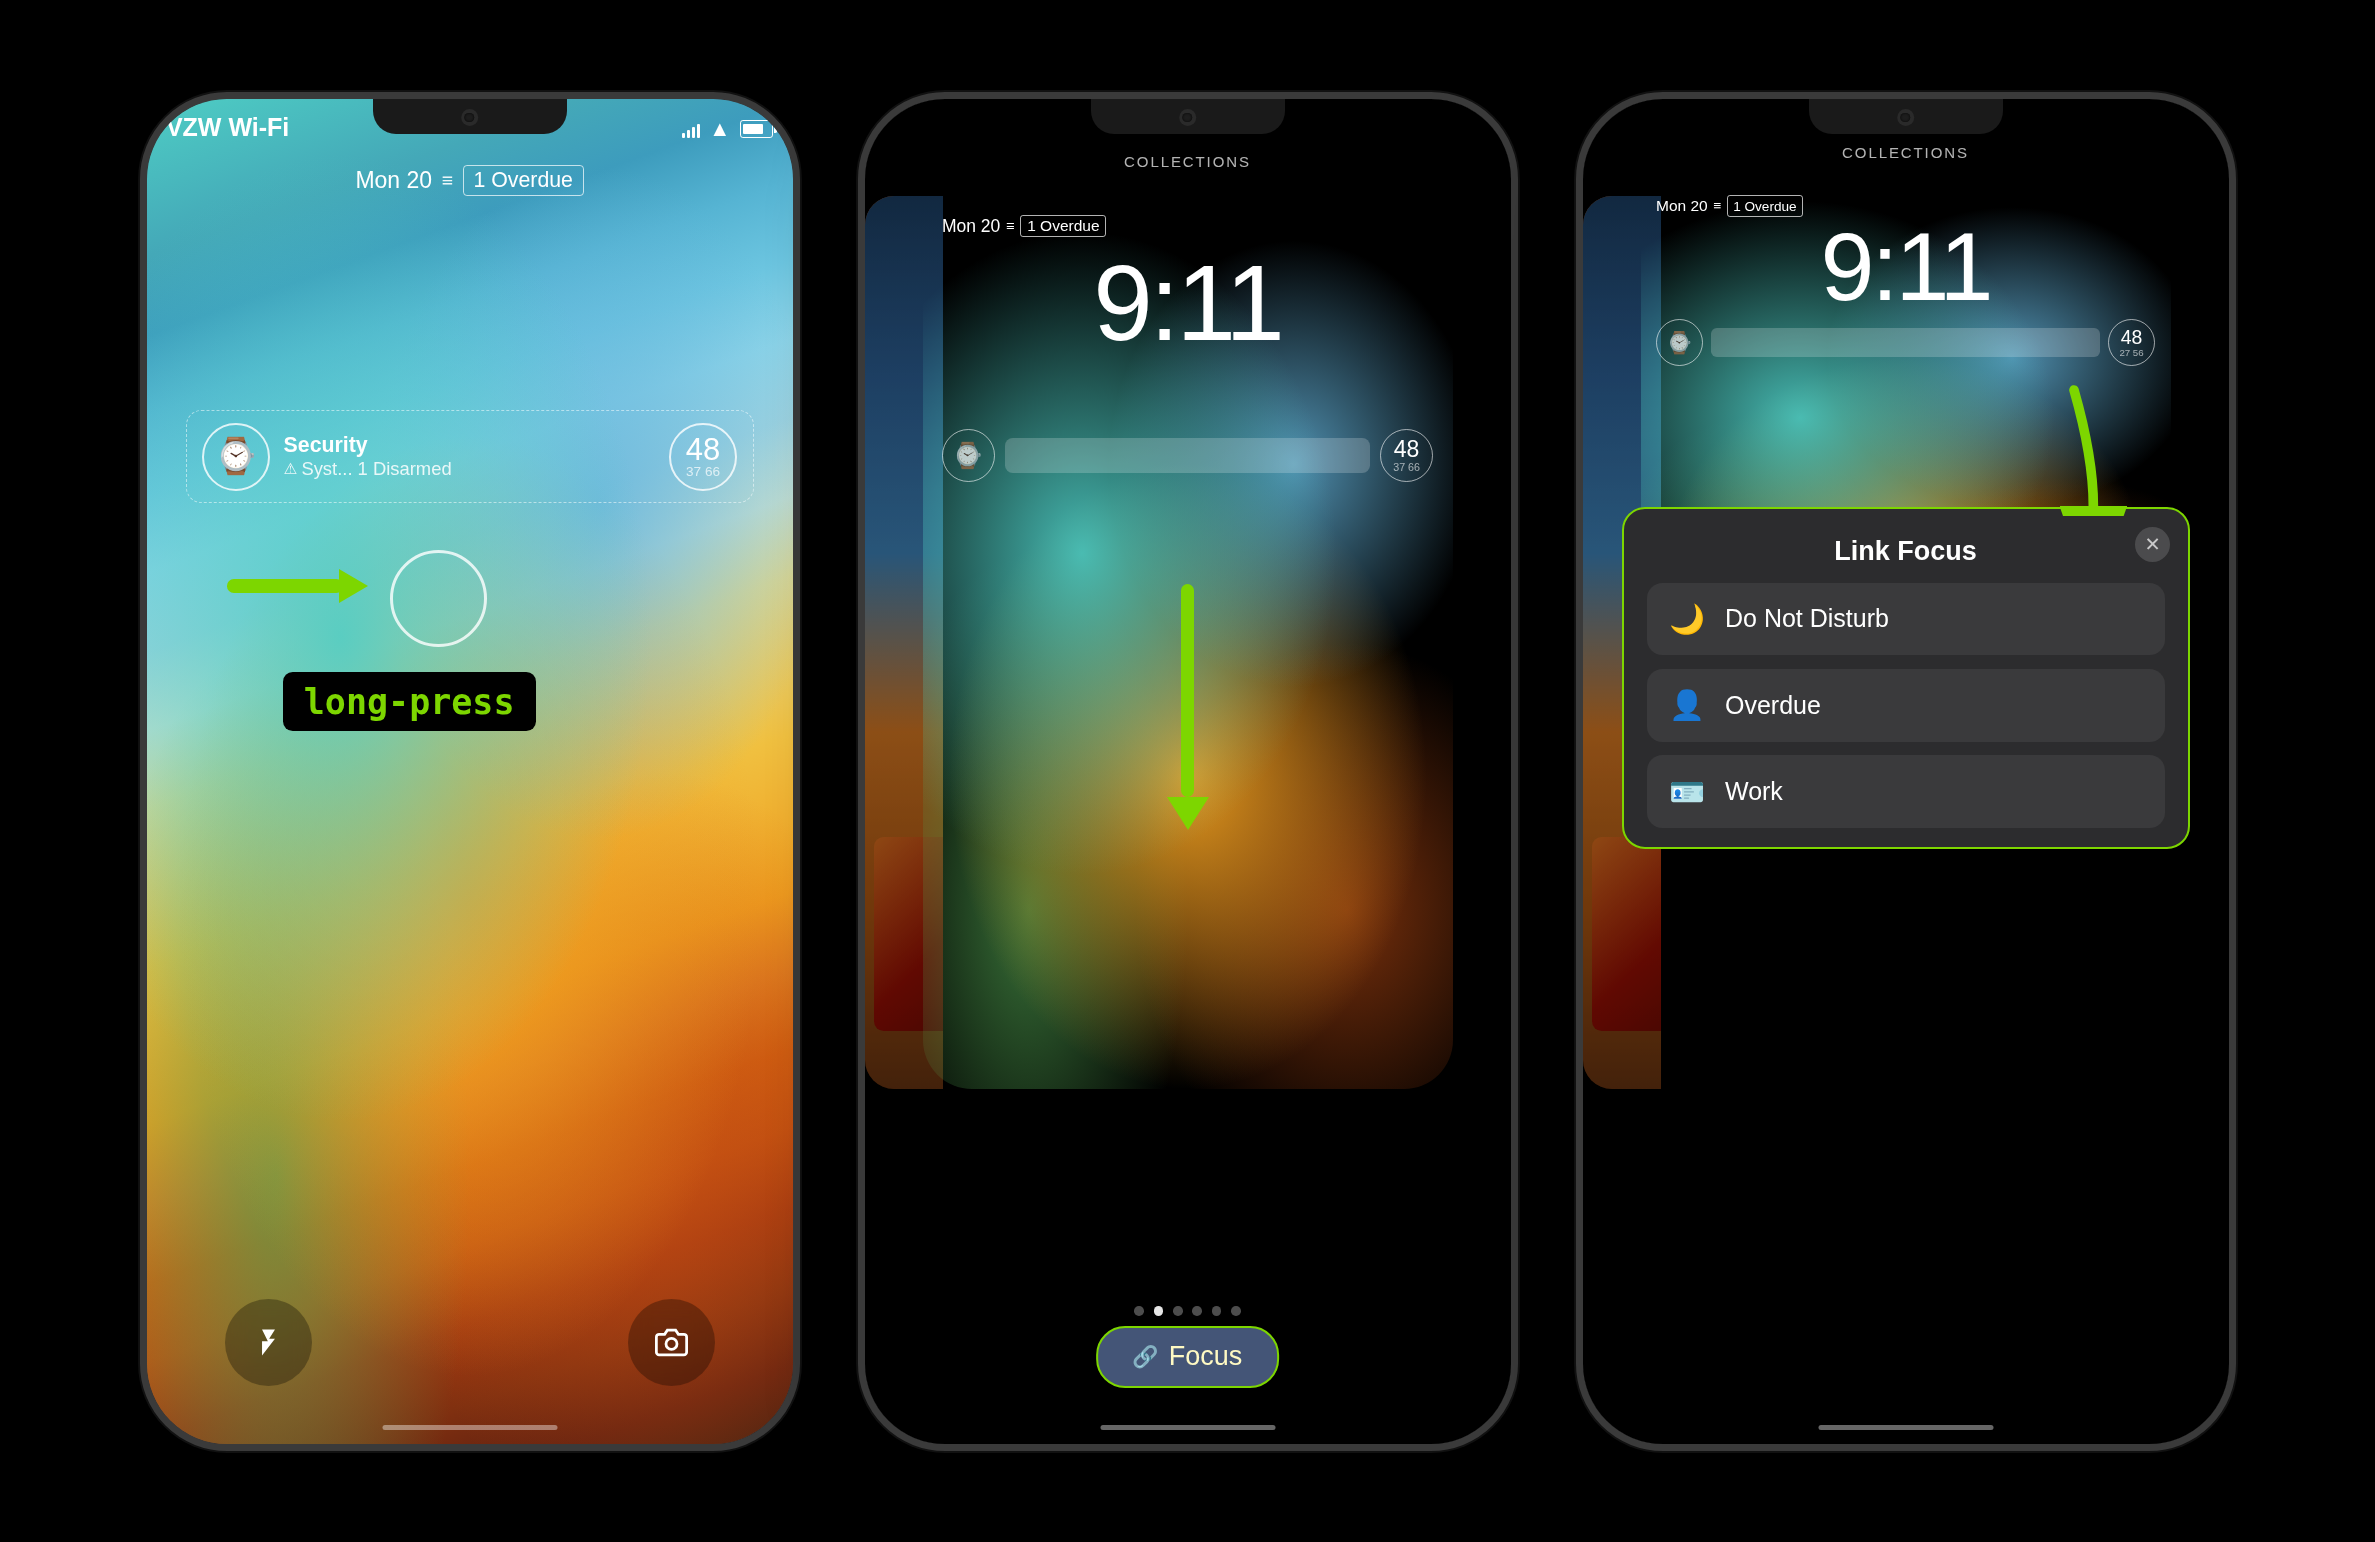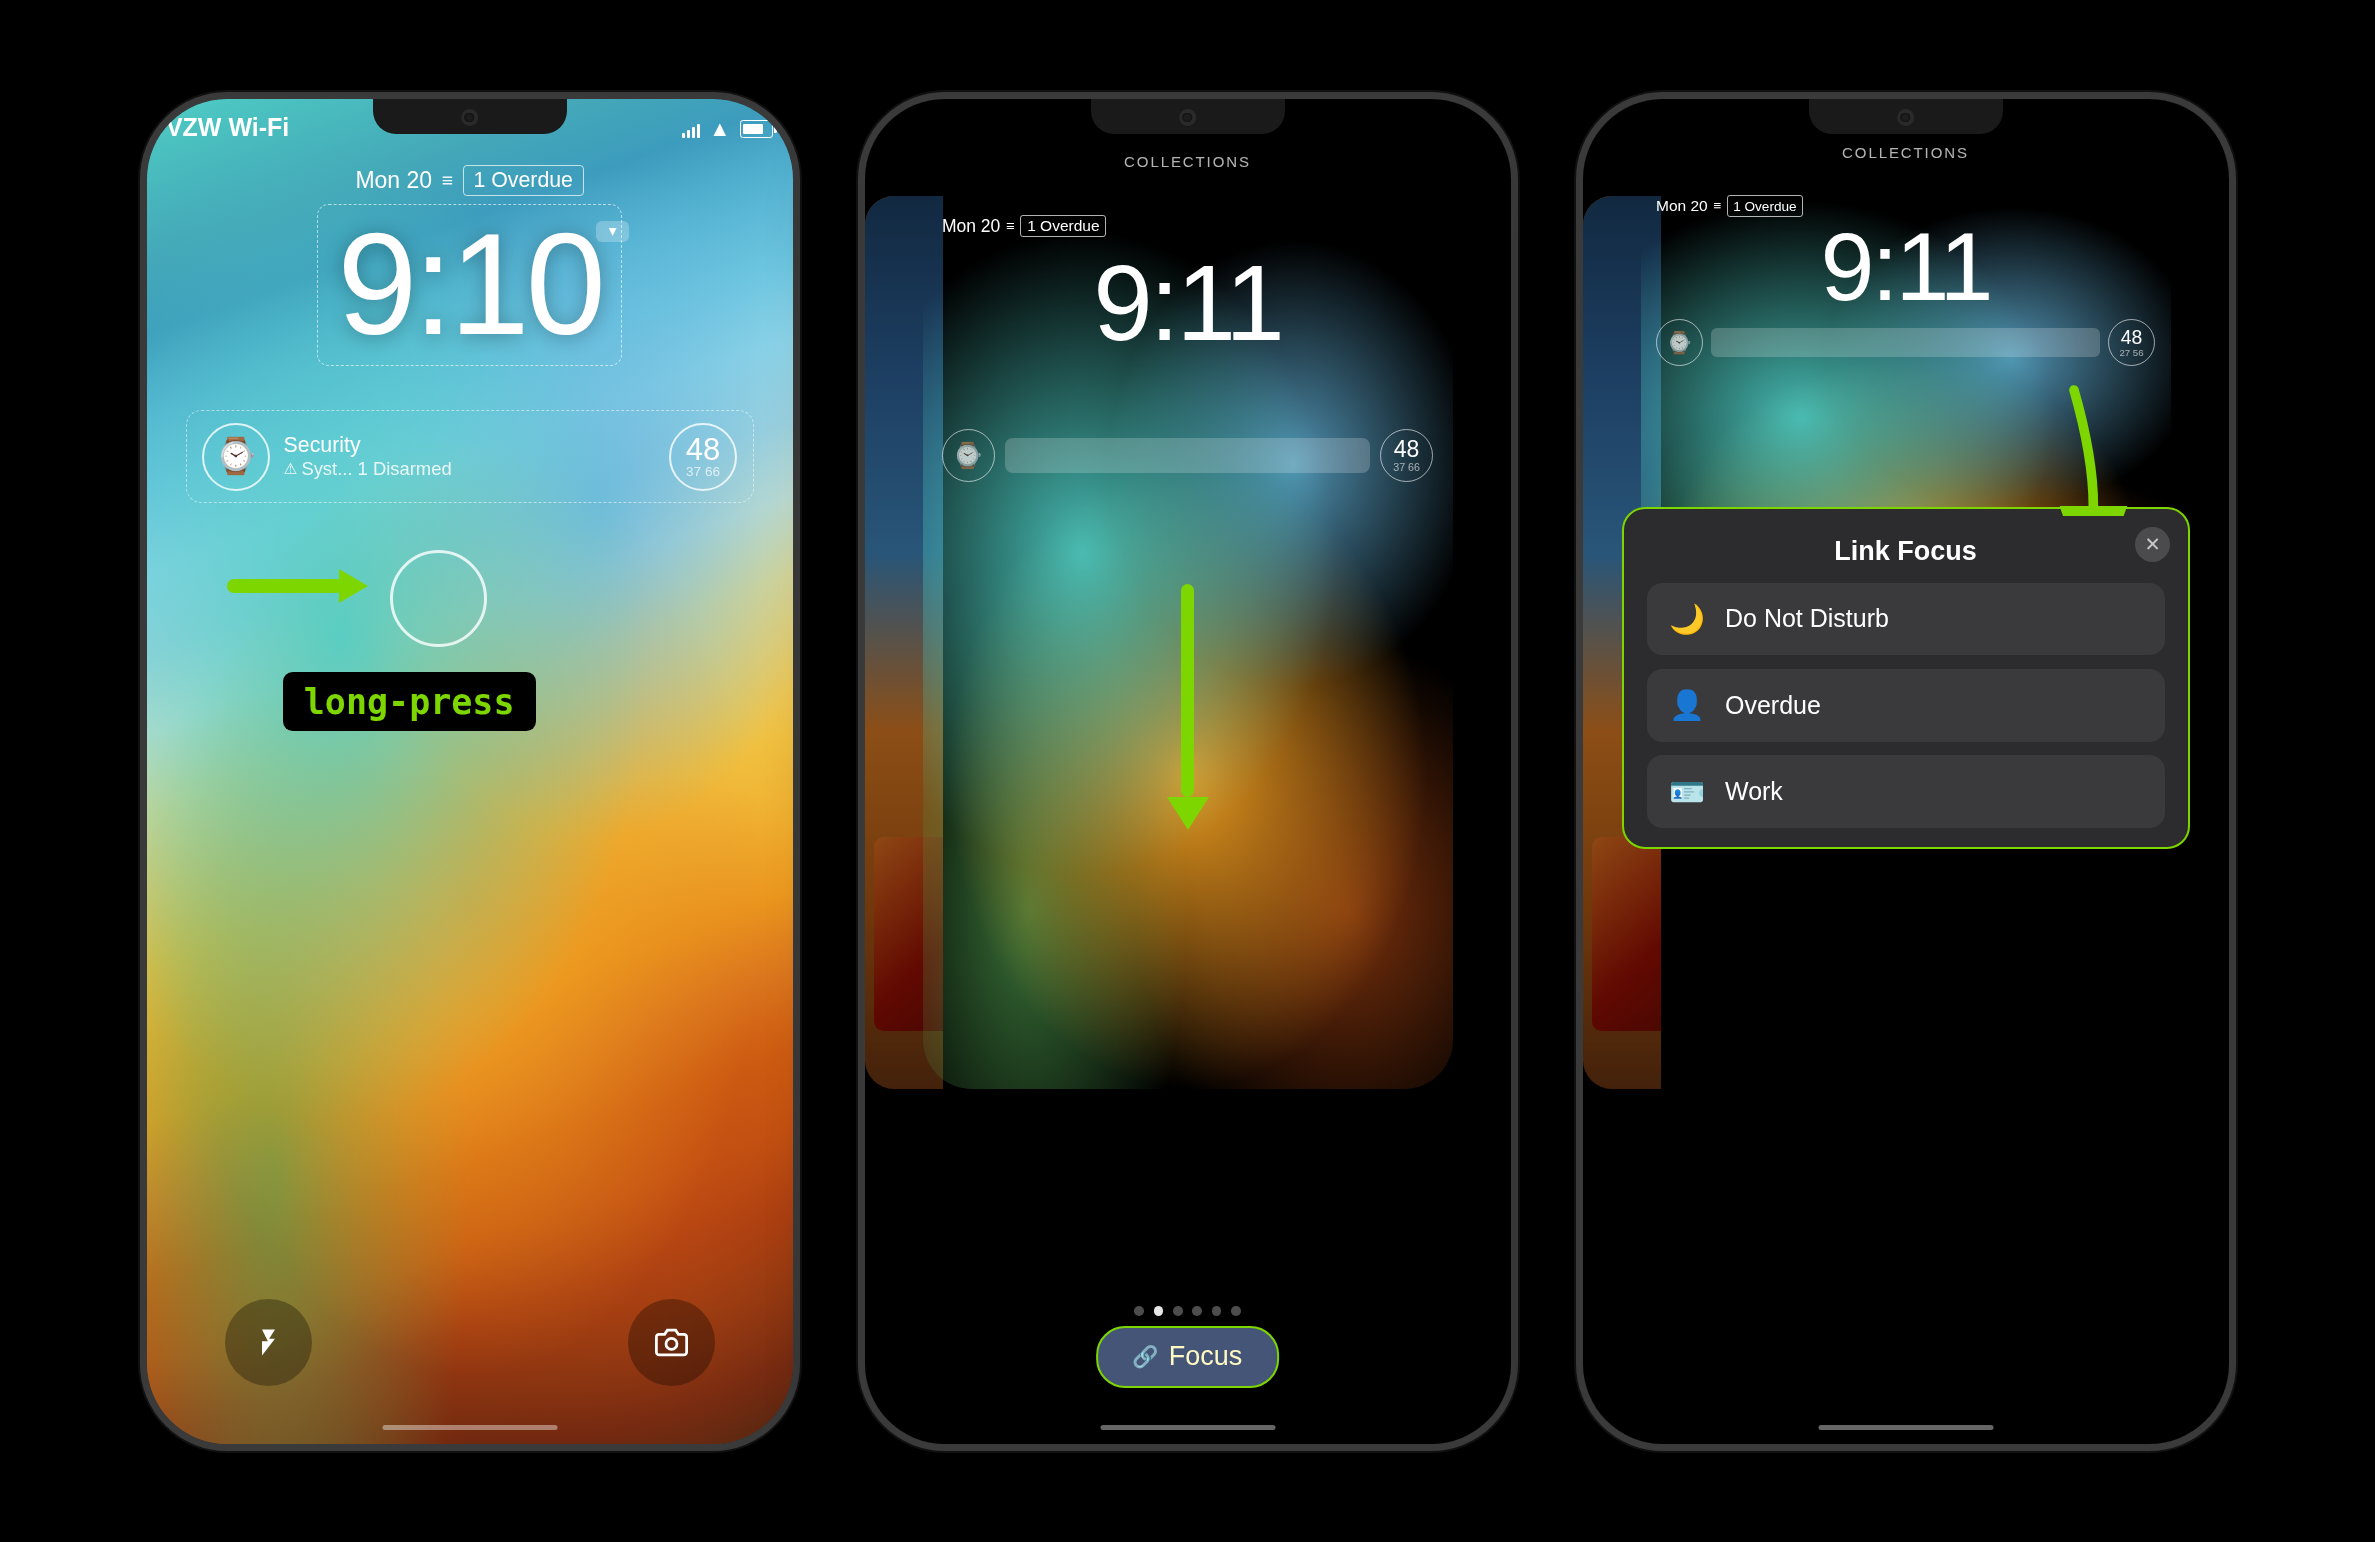--- a/index.html
+++ b/index.html
@@ -311,21 +311,21 @@
       font-size: 35px;
       color: #fff;
     }
 
     .widget-security {
       flex: 1;
     }
 
     .widget-security-title {
       font-size: 21.3px;
-      font-weight: 400;
+      font-weight: 700;
       color: #fff;
     }
 
     .widget-security-sub {
       font-size: 18.4px;
       color: rgba(255,255,255,0.85);
       display: flex;
       align-items: center;
       gap: 3.9px;
     }
@@ -799,26 +799,20 @@
     <div class="lock-date-area">
       <div class="lock-date-row">
         <span class="lock-date-text">Mon 20</span>
         <span class="list-icon">≡</span>
         <div class="lock-overdue-badge">
           <span class="lock-overdue-text">1 Overdue</span>
         </div>
       </div>
     </div>
 
-    <div class="lock-time-wrapper">
-      <div class="time-dashed-box">
-        <span class="lock-time">9:10</span>
-        <div class="time-dropdown-arrow">▾</div>
-      </div>
-    </div>
 
     <div class="lock-widgets">
       <div class="widget-watch">
         <span class="widget-watch-inner">⌚</span>
       </div>
       <div class="widget-security">
         <div class="widget-security-title">Security</div>
         <div class="widget-security-sub">
           <span style="font-size:15.5px">⚠</span>
           <span>Syst... 1 Disarmed</span>

